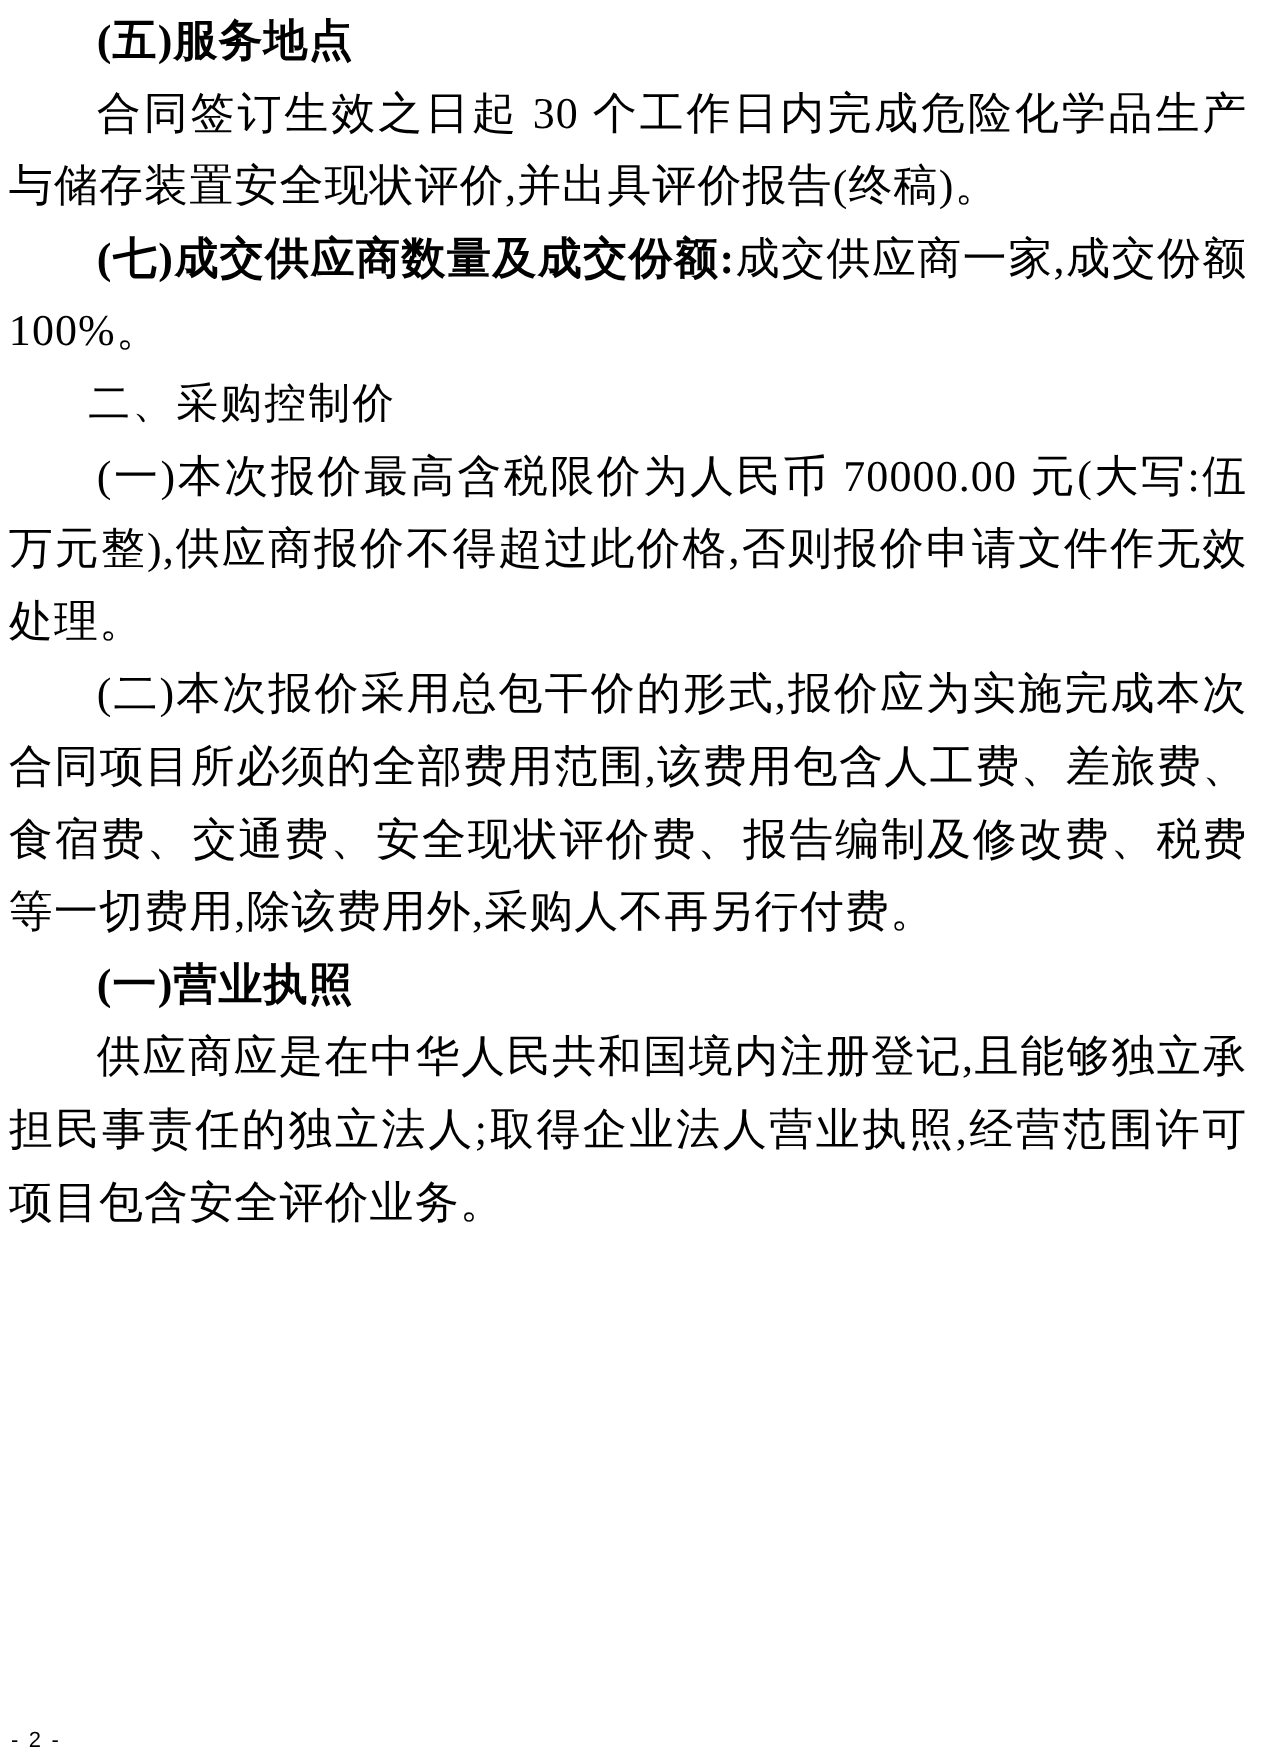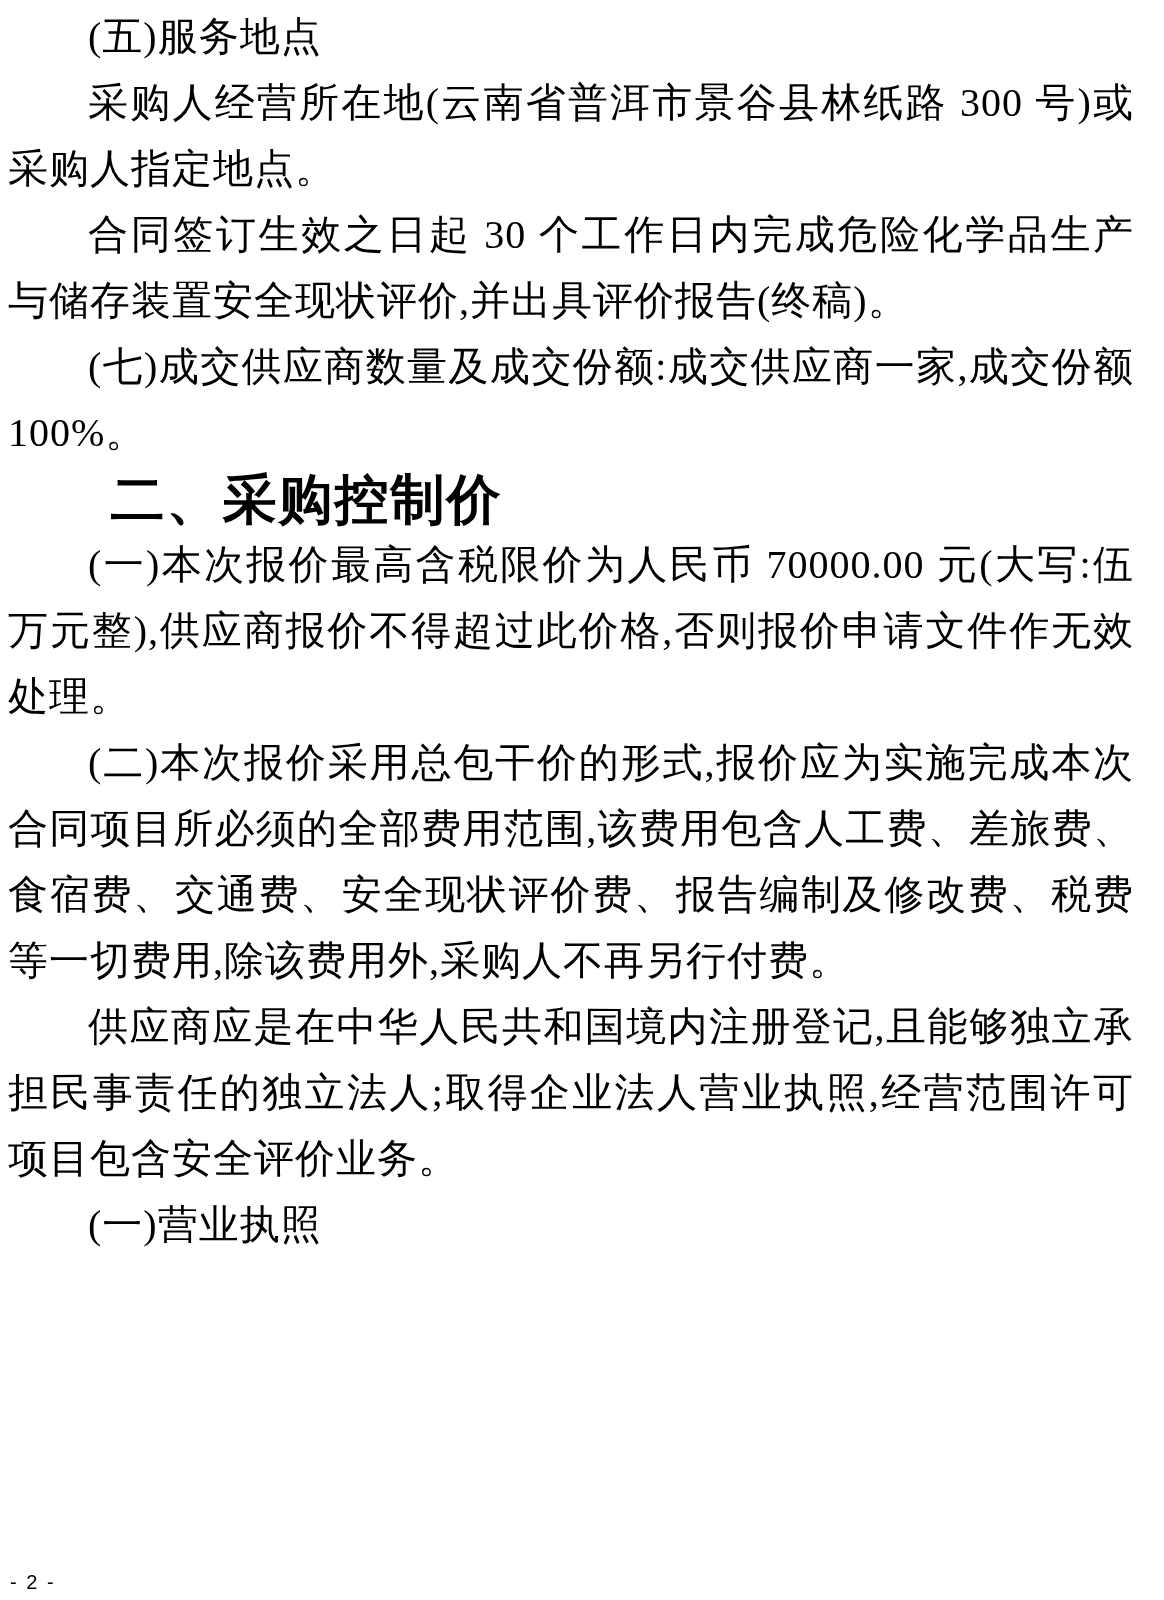--- a/index.html
+++ b/index.html
@@ -28,27 +28,27 @@
     margin: 0;
     font-size: 40px;
     line-height: 66px;
     text-align: justify;
     text-indent: 2em;
     letter-spacing: 1px;
     word-break: break-all;
   }
   .para .bold,
   .para.sub {
-    font-weight: normal;
+    font-weight: bold;
   }
   .h1 {
     margin: 0;
     font-family: "Liberation Sans", sans-serif;
-    font-weight: bold;
-    font-size: 54px;
+    font-weight: normal;
+    font-size: 38px;
     line-height: 66px;
     text-indent: 1.9em;
     letter-spacing: 2px;
   }
   .footer {
     position: absolute;
     left: 10px;
     bottom: 6px;
     font-family: "Liberation Sans", sans-serif;
     font-size: 20px;
@@ -56,34 +56,33 @@
     color: #000000;
   }
 </style>
 </head>
 <body>
 
 <div class="page">
 
   <p class="para sub">(五)服务地点</p>
 
-  <p class="para">采购人经营所在地(云南省普洱市景谷县林纸路 300 号)或采购人指定地点。</p>
 
 
   <p class="para">合同签订生效之日起 30 个工作日内完成危险化学品生产与储存装置安全现状评价,并出具评价报告(终稿)。</p>
 
   <p class="para"><span class="bold">(七)成交供应商数量及成交份额:</span><span>成交供应商一家,成交份额 100%。</span></p>
 
   <p class="h1">二、采购控制价</p>
 
   <p class="para">(一)本次报价最高含税限价为人民币 70000.00 元(大写:伍万元整),供应商报价不得超过此价格,否则报价申请文件作无效处理。</p>
 
   <p class="para">(二)本次报价采用总包干价的形式,报价应为实施完成本次合同项目所必须的全部费用范围,该费用包含人工费、差旅费、食宿费、交通费、安全现状评价费、报告编制及修改费、税费等一切费用,除该费用外,采购人不再另行付费。</p>
 
 
+  <p class="para sub">(一)营业执照</p>
+
   <p class="para">供应商应是在中华人民共和国境内注册登记,且能够独立承担民事责任的独立法人;取得企业法人营业执照,经营范围许可项目包含安全评价业务。</p>
-
-  <p class="para sub">(一)营业执照</p>
 
 
 </div>
 
 <div class="footer">- 2 -</div>
 
 </body></html>

